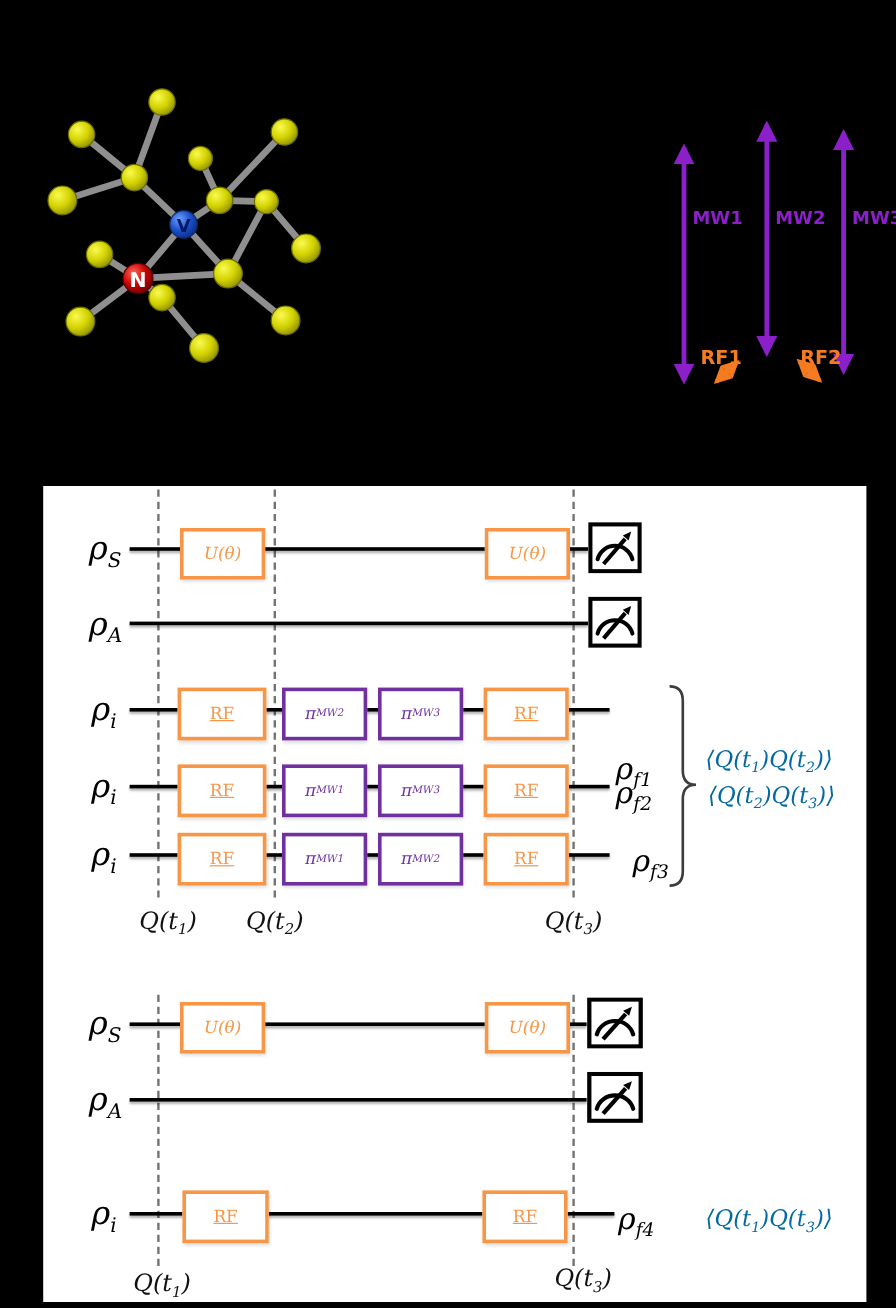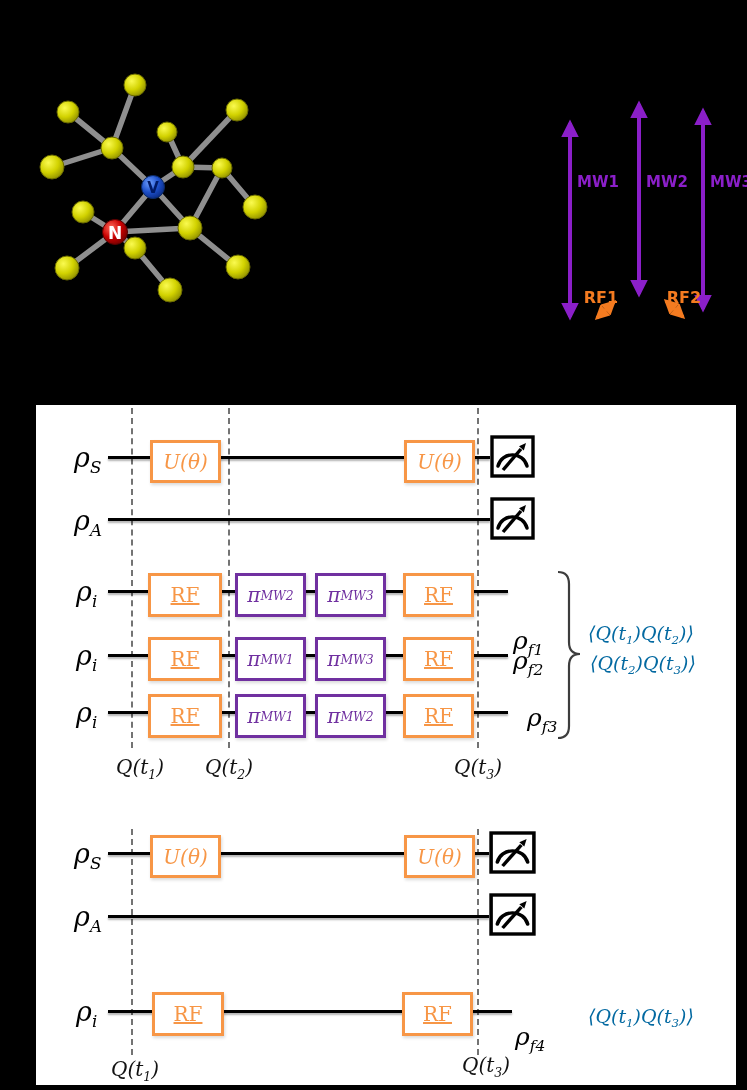--- a/index.html
+++ b/index.html
@@ -1,23 +1,23 @@
 <!DOCTYPE html>
 <html><head>
 <meta charset="utf-8">
 <style>
   html,body{margin:0;padding:0;background:#000;}
   .stage{position:relative;width:747px;height:1090px;background:#000;overflow:hidden;
          font-family:"DejaVu Serif","Liberation Serif",serif;}
   .top-svg{position:absolute;left:0;top:0;}
-  .panel{position:absolute;left:36px;top:405px;width:686px;height:680px;background:#fff;padding-left:14px;}
+  .panel{position:absolute;left:36px;top:405px;width:686px;height:680px;background:#fff;}
   .wire{position:absolute;height:3px;background:#000;box-shadow:0 2px 2px rgba(0,0,0,.30);}
   .dash{position:absolute;width:0;border-left:2px dashed #737373;}
   .gate{position:absolute;background:#fff;display:flex;align-items:center;justify-content:center;
-        font-style:italic;box-shadow:1px 2px 3px rgba(0,0,0,.15);font-size:20px;white-space:nowrap;}
+        font-style:italic;box-shadow:1px 2px 3px rgba(0,0,0,.15);font-size:14px;white-space:nowrap;}
   .gate.or{border:3px solid #F79646;color:#F79646;}
   .gate.pu{border:3px solid #7030A0;color:#7030A0;}
   .gate.upright{font-style:normal;text-decoration:underline;}
   .rho{position:absolute;font-style:italic;font-size:27px;line-height:34px;color:#000;white-space:nowrap;}
   .rho-out{position:absolute;font-style:italic;font-size:25px;line-height:32px;color:#000;white-space:nowrap;}
   .sub{font-size:.62em;vertical-align:-.38em;}
   .qt{position:absolute;font-style:italic;font-size:20px;color:#111;text-align:center;white-space:nowrap;}
   .corr{position:absolute;font-style:italic;font-size:19px;color:#0369a1;white-space:nowrap;}
   .meter{position:absolute;background:#fff;}
   .brace-svg{position:absolute;}
@@ -213,18 +213,18 @@
     <div class="meter" style="left:453px;top:488px;width:47px;height:43px;">
       <svg width="100%" height="100%" viewBox="0 0 45 43" preserveAspectRatio="none">
           <rect x="2" y="2" width="41" height="39" fill="#fff" stroke="#000" stroke-width="3.4"></rect>
           <path d="M8,31 A15,15 0 0 1 37,31" fill="none" stroke="#000" stroke-width="3.4" stroke-linecap="round"></path>
           <line x1="13" y1="35" x2="31" y2="14" stroke="#000" stroke-width="3.4"></line>
           <polygon points="36,8 33.8,15.4 29,11.2" fill="#000"></polygon>
         </svg>
     </div>
     <div class="gate or upright" style="left:116px;top:587px;width:66px;height:38px;">RF</div>
     <div class="gate or upright" style="left:366px;top:587px;width:65px;height:38px;">RF</div>
-    <div class="rho-out" style="left:479px;top:595px;margin-top:21px;"><span>ρ</span><span class="sub">f4</span></div>
+    <div class="rho-out" style="left:479px;top:595px;"><span>ρ</span><span class="sub">f4</span></div>
     <div class="corr" style="left:552px;top:600px;"><span>⟨Q(t</span><span class="sub">1</span><span>)Q(t</span><span class="sub">3</span><span>)⟩</span></div>
     <div class="qt" style="left:70px;top:652px;width:58px;"><span>Q(t</span><span class="sub">1</span><span>)</span></div>
     <div class="qt" style="left:421px;top:648px;width:58px;"><span>Q(t</span><span class="sub">3</span><span>)</span></div>
   </div>
 </div>
 
 </body></html>

